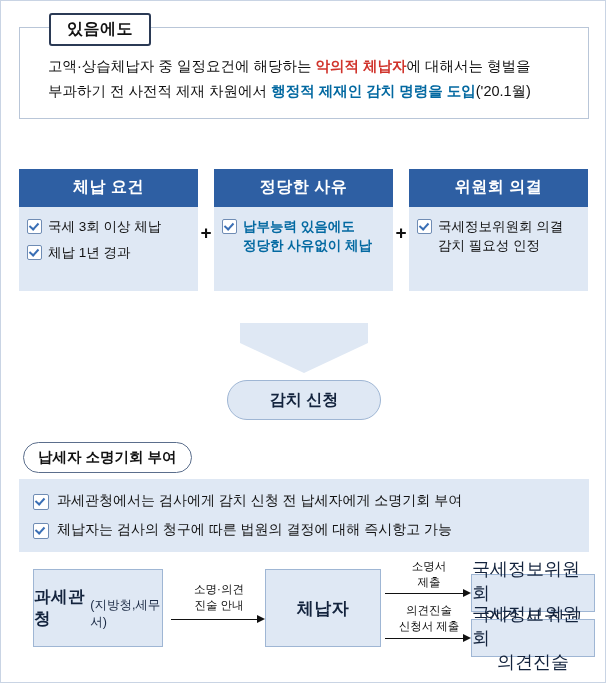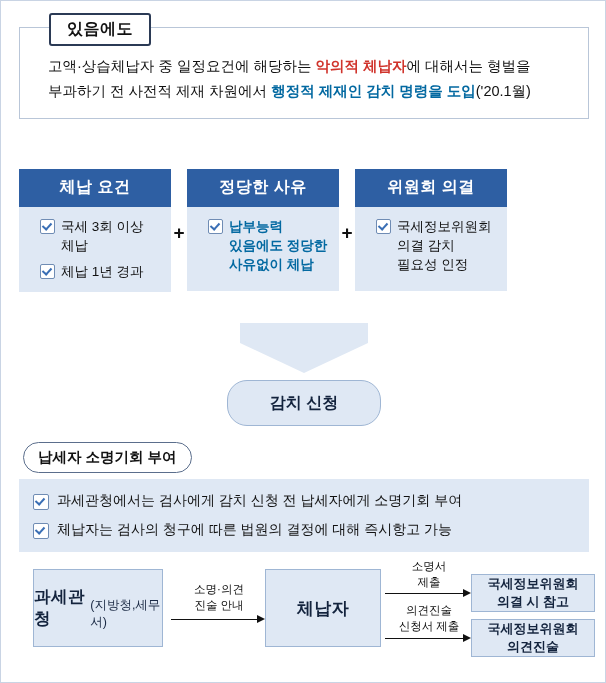--- a/index.html
+++ b/index.html
@@ -61,36 +61,36 @@
   
   .cards {
     position: absolute;
     left: 18px;
     top: 168px;
     width: 570px;
     display: flex;
     align-items: flex-start;
   }
   .card {
-    width: 152px;
+    width: 179px;
     box-sizing: border-box;
     border-radius: 20px;
   }
   .card-head {
     background: #2e5fa3;
     color: #ffffff;
     text-align: center;
     font-size: 16px;
     font-weight: bold;
     padding: 8px 0 9px 0;
     letter-spacing: 0.5px;
   }
   .card-body {
     background: #dfe8f4;
-    padding: 10px 9px 11px 21px;
+    padding: 10px 9px 11px 8px;
     min-height: 84px;
     box-sizing: border-box;
   }
   .chk-row {
     display: flex;
     align-items: flex-start;
     margin-bottom: 7px;
     font-size: 13.5px;
     line-height: 1.42;
     color: #111111;
@@ -154,21 +154,21 @@
     border-right: 64px solid transparent;
     border-top: 30px solid #dfe8f4;
   }
 
   
   .pill {
     position: absolute;
     left: 226px;
     top: 379px;
     width: 154px;
-    height: 46px;
+    height: 40px;
     background: #dfe8f4;
     border: 1px solid #9fb6d4;
     border-radius: 20px;
     display: flex;
     align-items: center;
     justify-content: center;
     font-size: 16px;
     font-weight: bold;
     color: #13233d;
     box-sizing: border-box;
@@ -280,22 +280,22 @@
     position: absolute;
     width: 124px;
     height: 38px;
     background: #dfe8f4;
     border: 1px solid #9fb6d4;
     box-sizing: border-box;
     display: flex;
     flex-direction: column;
     align-items: center;
     justify-content: center;
-    font-size: 13px;
-    font-weight: bold;
+    font-size: 18px;
+    font-weight: normal;
     color: #13233d;
     line-height: 1.35;
   }
 </style>
 </head>
 <body>
 
 <div id="page">
 
   <div class="intro-wrap">

